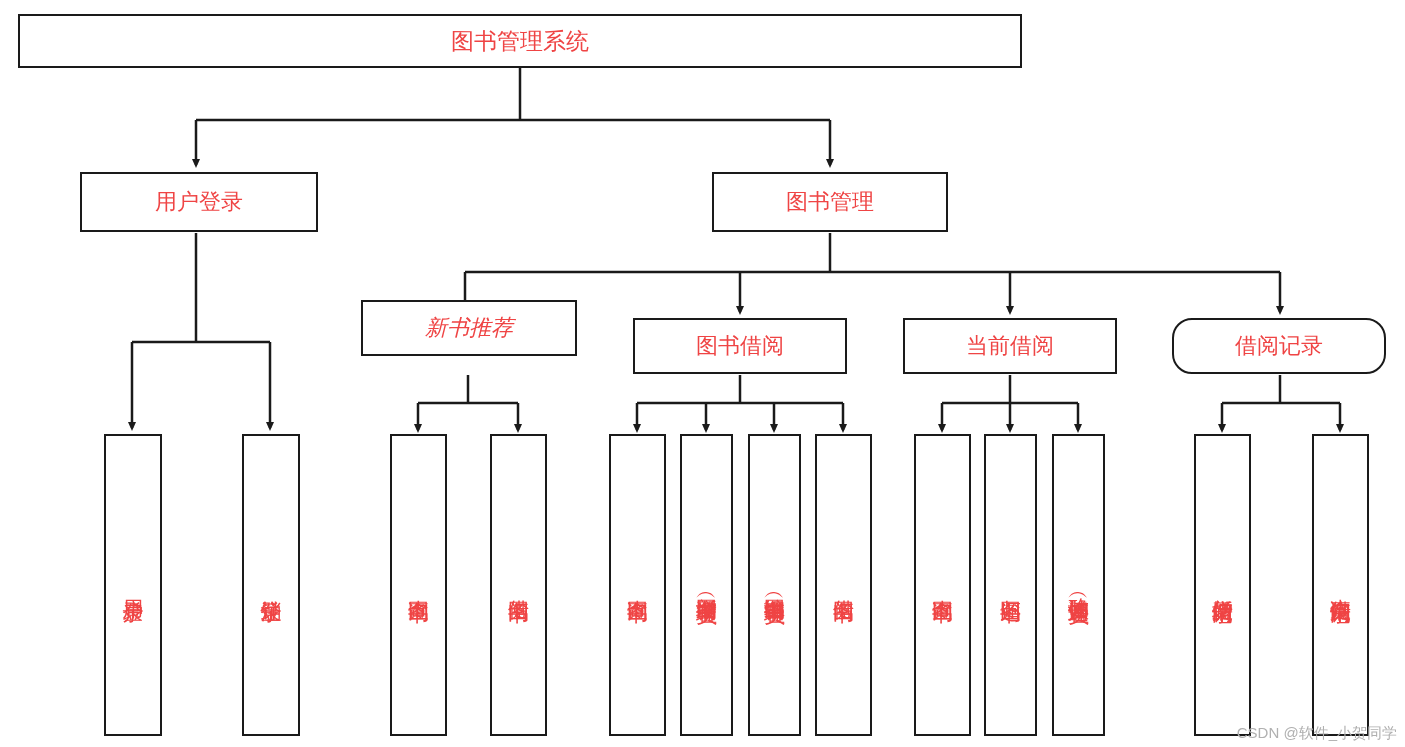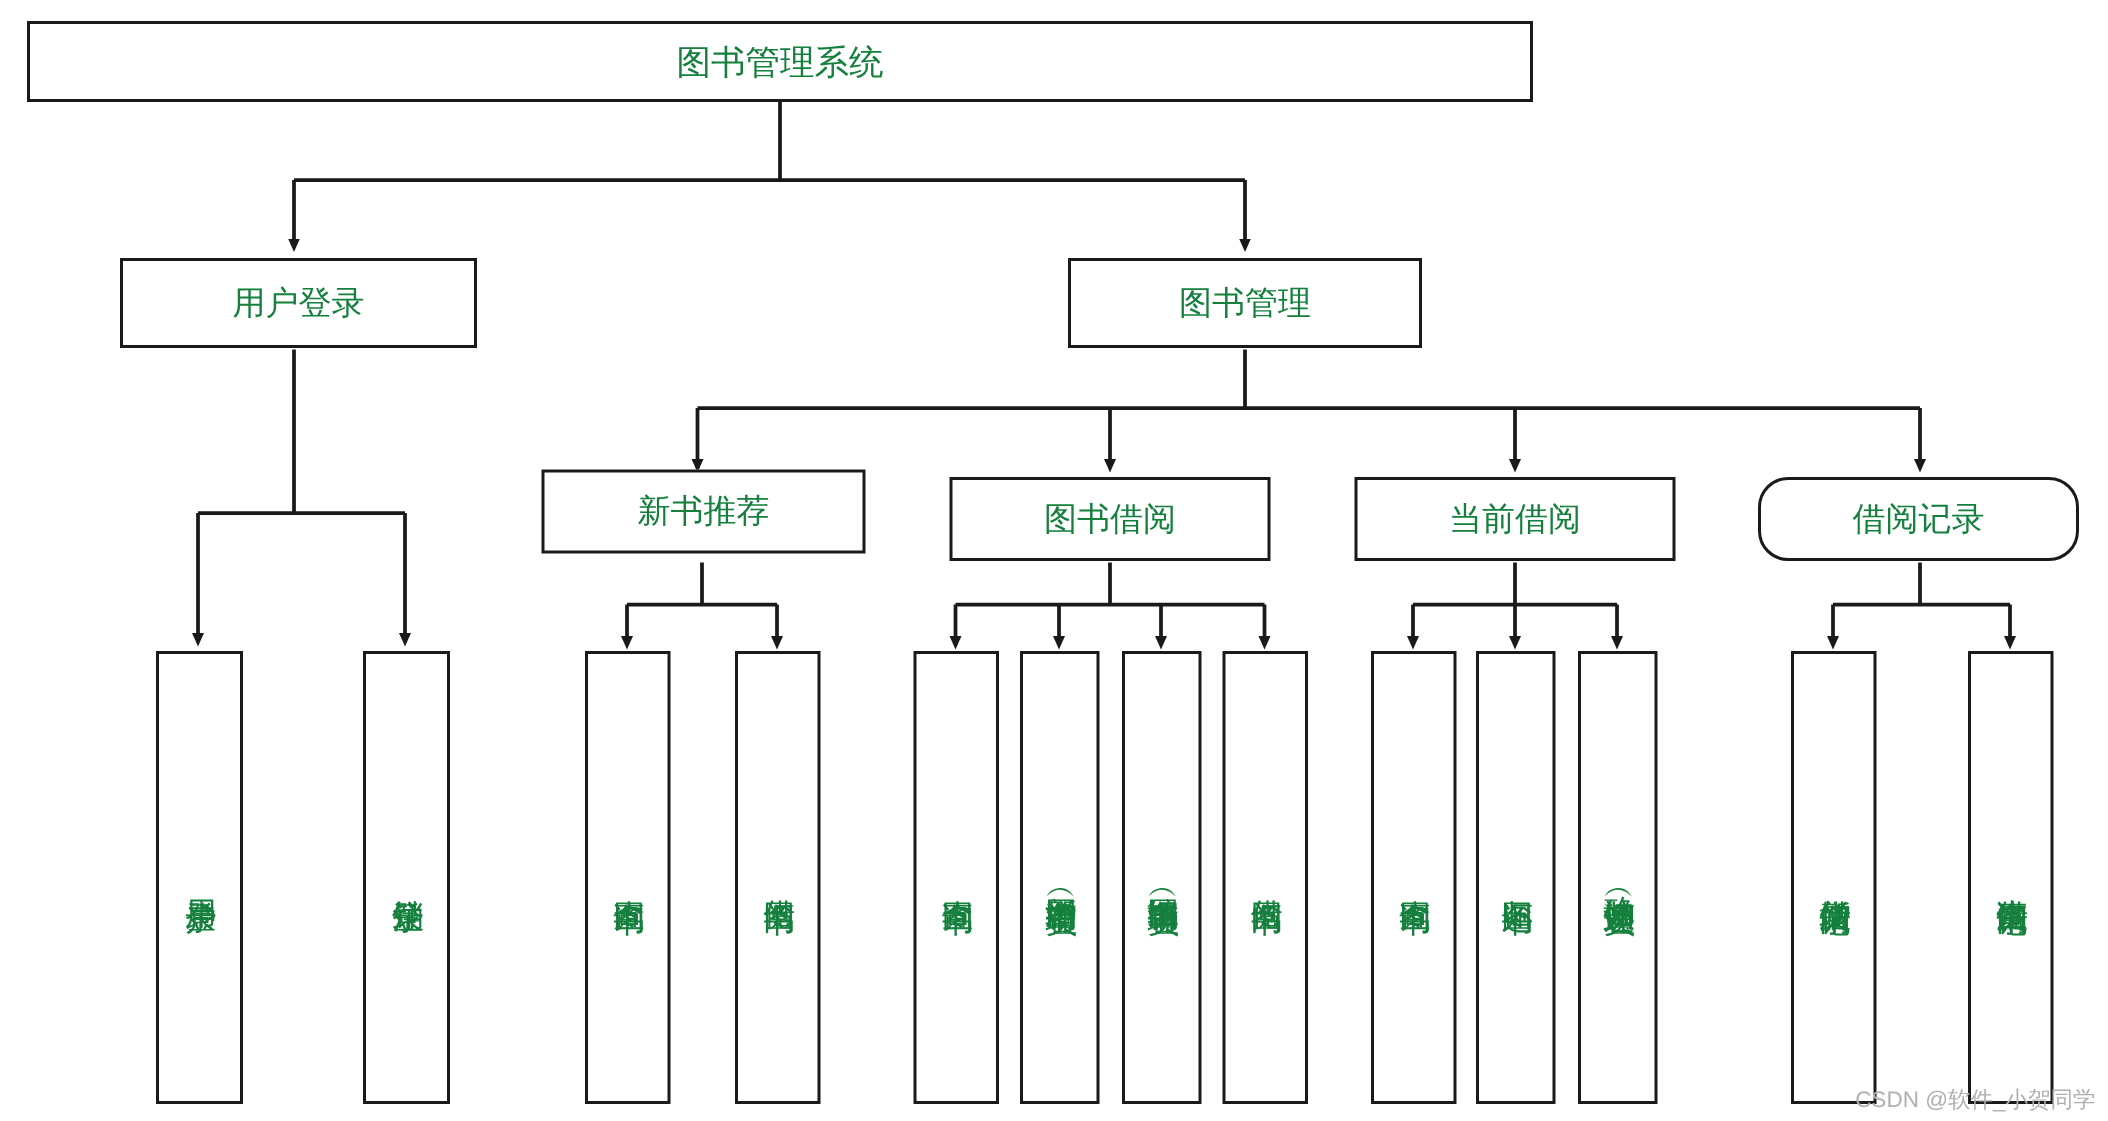--- a/index.html
+++ b/index.html
@@ -22,21 +22,21 @@
     position: absolute;
     box-sizing: border-box;
     border: 2px solid #1a1a1a;
     background: #ffffff;
     display: flex;
     align-items: center;
     justify-content: center;
     text-align: center;
     font-size: 22px;
     line-height: 1.25;
-    color: #15803d;
+    color: #ef4444;
   }
   .node.vertical {
     writing-mode: vertical-rl;
     text-orientation: upright;
     font-size: 21px;
     line-height: 1.15;
     letter-spacing: 1px;
     padding: 6px 0;
   }
   .node.root {
@@ -119,21 +119,21 @@
     <span>图书管理系统</span>
   </div>
 
   <div class="node" style="left:80px; top:172px; width:238px; height:60px;">
     <span>用户登录</span>
   </div>
   <div class="node" style="left:712px; top:172px; width:236px; height:60px;">
     <span>图书管理</span>
   </div>
 
-  <div class="node" style="left:361px; top:313px; width:216px; height:56px;">
+  <div class="node" style="left:361px; top:300px; width:216px; height:56px;font-style:italic;">
     <span>新书推荐</span>
   </div>
   <div class="node" style="left:633px; top:318px; width:214px; height:56px;">
     <span>图书借阅</span>
   </div>
   <div class="node" style="left:903px; top:318px; width:214px; height:56px;">
     <span>当前借阅</span>
   </div>
   <div class="node" style="left:1172px; top:318px; width:214px; height:56px;border-radius:20px;">
     <span>借阅记录</span>

